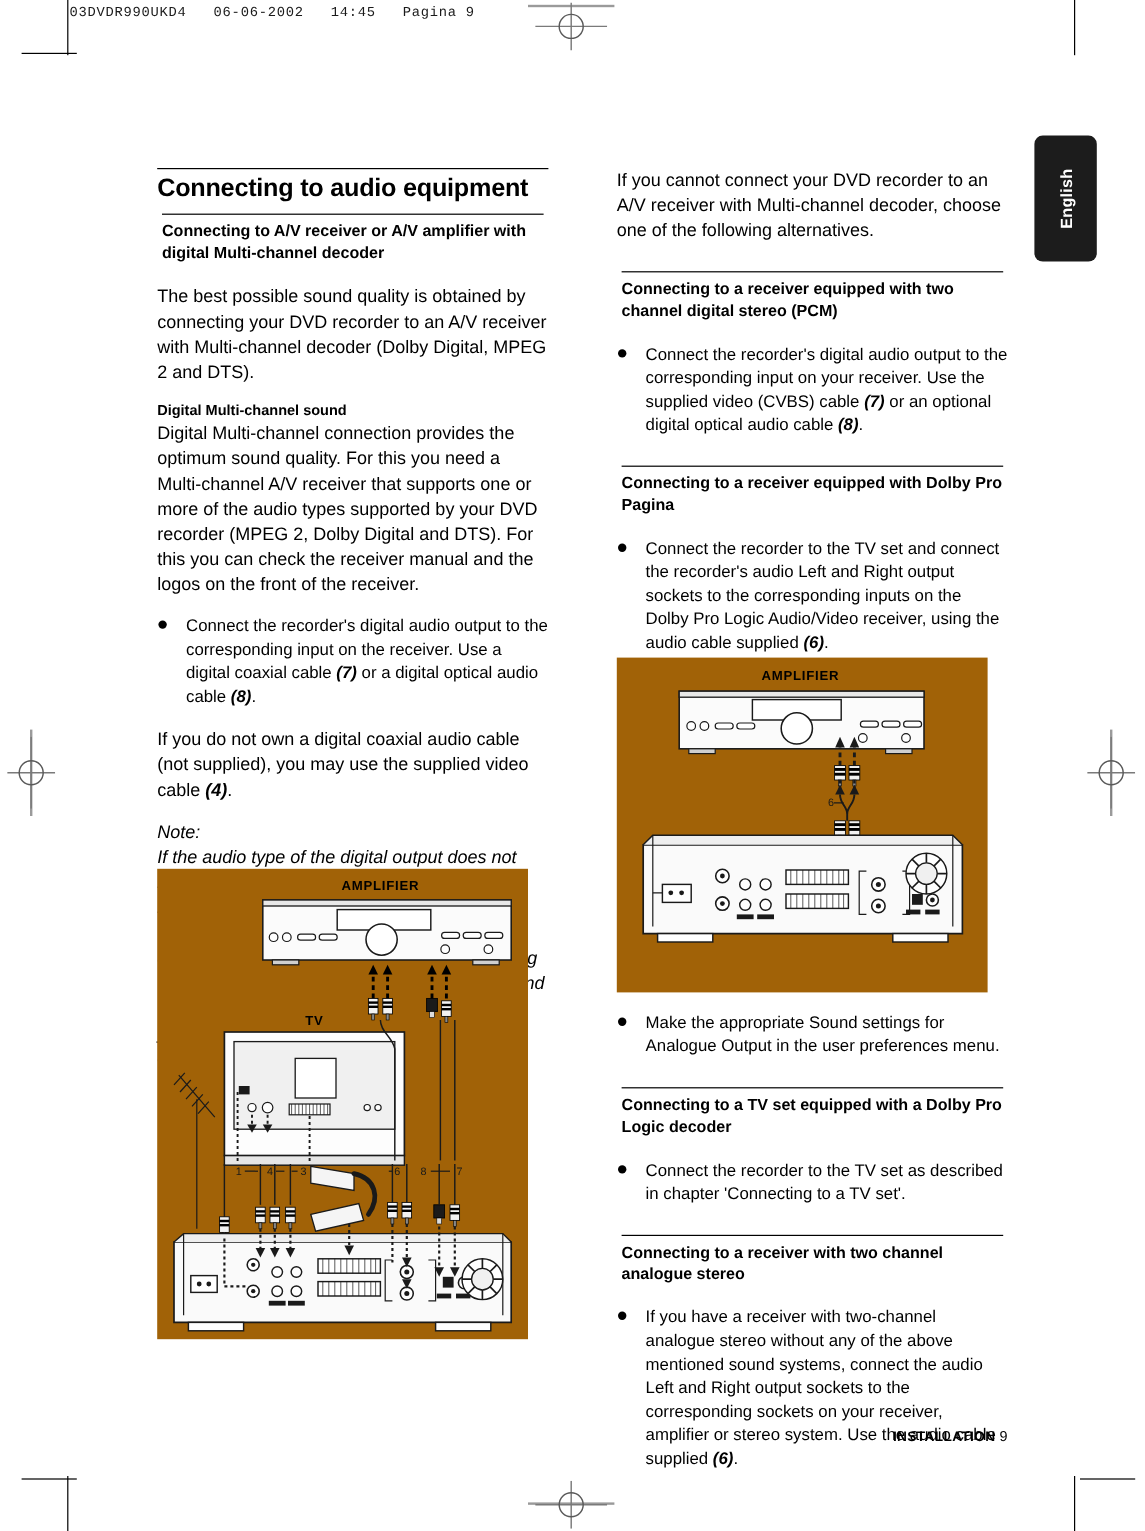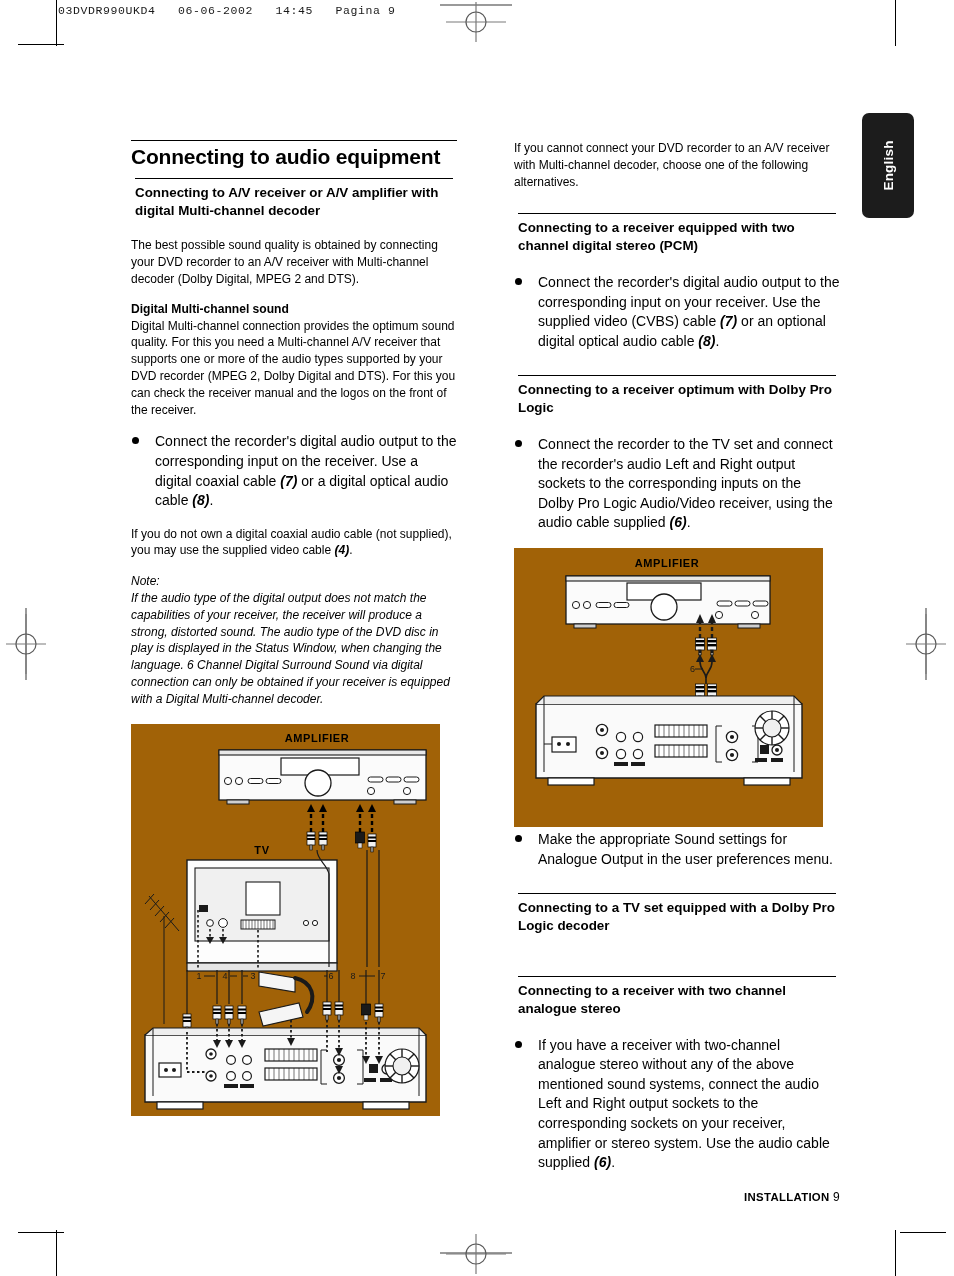--- a/index.html
+++ b/index.html
@@ -77,21 +77,21 @@
   }
 
   h3.sub {
     font-size: 12.1px;
     font-weight: bold;
     margin: 0;
     line-height: 1.3;
   }
 
   p.body {
-    font-size: 12px;
+    font-size: 15px;
     line-height: 1.40;
     margin: 0;
   }
   p.note { font-style: italic; }
   .gap-m { height: 14px; }
   .gap-l { height: 19px; }
 
   ul.bullets { list-style: none; margin: 0; padding: 0; }
   ul.bullets li {
     position: relative;
@@ -202,32 +202,35 @@
 
   <div class="col" id="col-right">
     <p class="body">If you cannot connect your DVD recorder to an A/V receiver with Multi-channel decoder, choose one of the following alternatives.</p>
     <div class="gap-l"></div>
     <h2 class="sec">Connecting to a receiver equipped with two channel digital stereo (PCM)</h2>
     <div class="gap-m"></div>
     <ul class="bullets">
       <li><span>Connect the recorder's digital audio output to the corresponding input on your receiver. Use the supplied video (CVBS) cable </span><b class="num">(7)</b><span> or an optional digital optical audio cable </span><b class="num">(8)</b><span>.</span></li>
     </ul>
     <div class="gap-l"></div>
-    <h2 class="sec">Connecting to a receiver optimum with Dolby Pro Logic</h2>
+    <h2 class="sec">Connecting to a receiver equipped with Dolby Pro Pagina</h2>
     <div class="gap-m"></div>
     <ul class="bullets">
       <li><span>Connect the recorder to the TV set and connect the recorder's audio Left and Right output sockets to the corresponding inputs on the Dolby Pro Logic Audio/Video receiver, using the audio cable supplied </span><b class="num">(6)</b><span>.</span></li>
     </ul>
     <div style="height:296px"></div>
     <ul class="bullets">
       <li>Make the appropriate Sound settings for Analogue Output in the user preferences menu.</li>
     </ul>
     <div class="gap-l"></div>
     <h2 class="sec">Connecting to a TV set equipped with a Dolby Pro Logic decoder</h2>
     <div class="gap-m"></div>
+    <ul class="bullets">
+      <li>Connect the recorder to the TV set as described in chapter 'Connecting to a TV set'.</li>
+    </ul>
     <div class="gap-l"></div>
     <h2 class="sec">Connecting to a receiver with two channel analogue stereo</h2>
     <div class="gap-m"></div>
     <ul class="bullets">
       <li><span>If you have a receiver with two-channel analogue stereo without any of the above mentioned sound systems, connect the audio Left and Right output sockets to the corresponding sockets on your receiver, amplifier or stereo system. Use the audio cable supplied </span><b class="num">(6)</b><span>.</span></li>
     </ul>
   </div>
 
   <div id="footer">
     <span>INSTALLATION</span>

